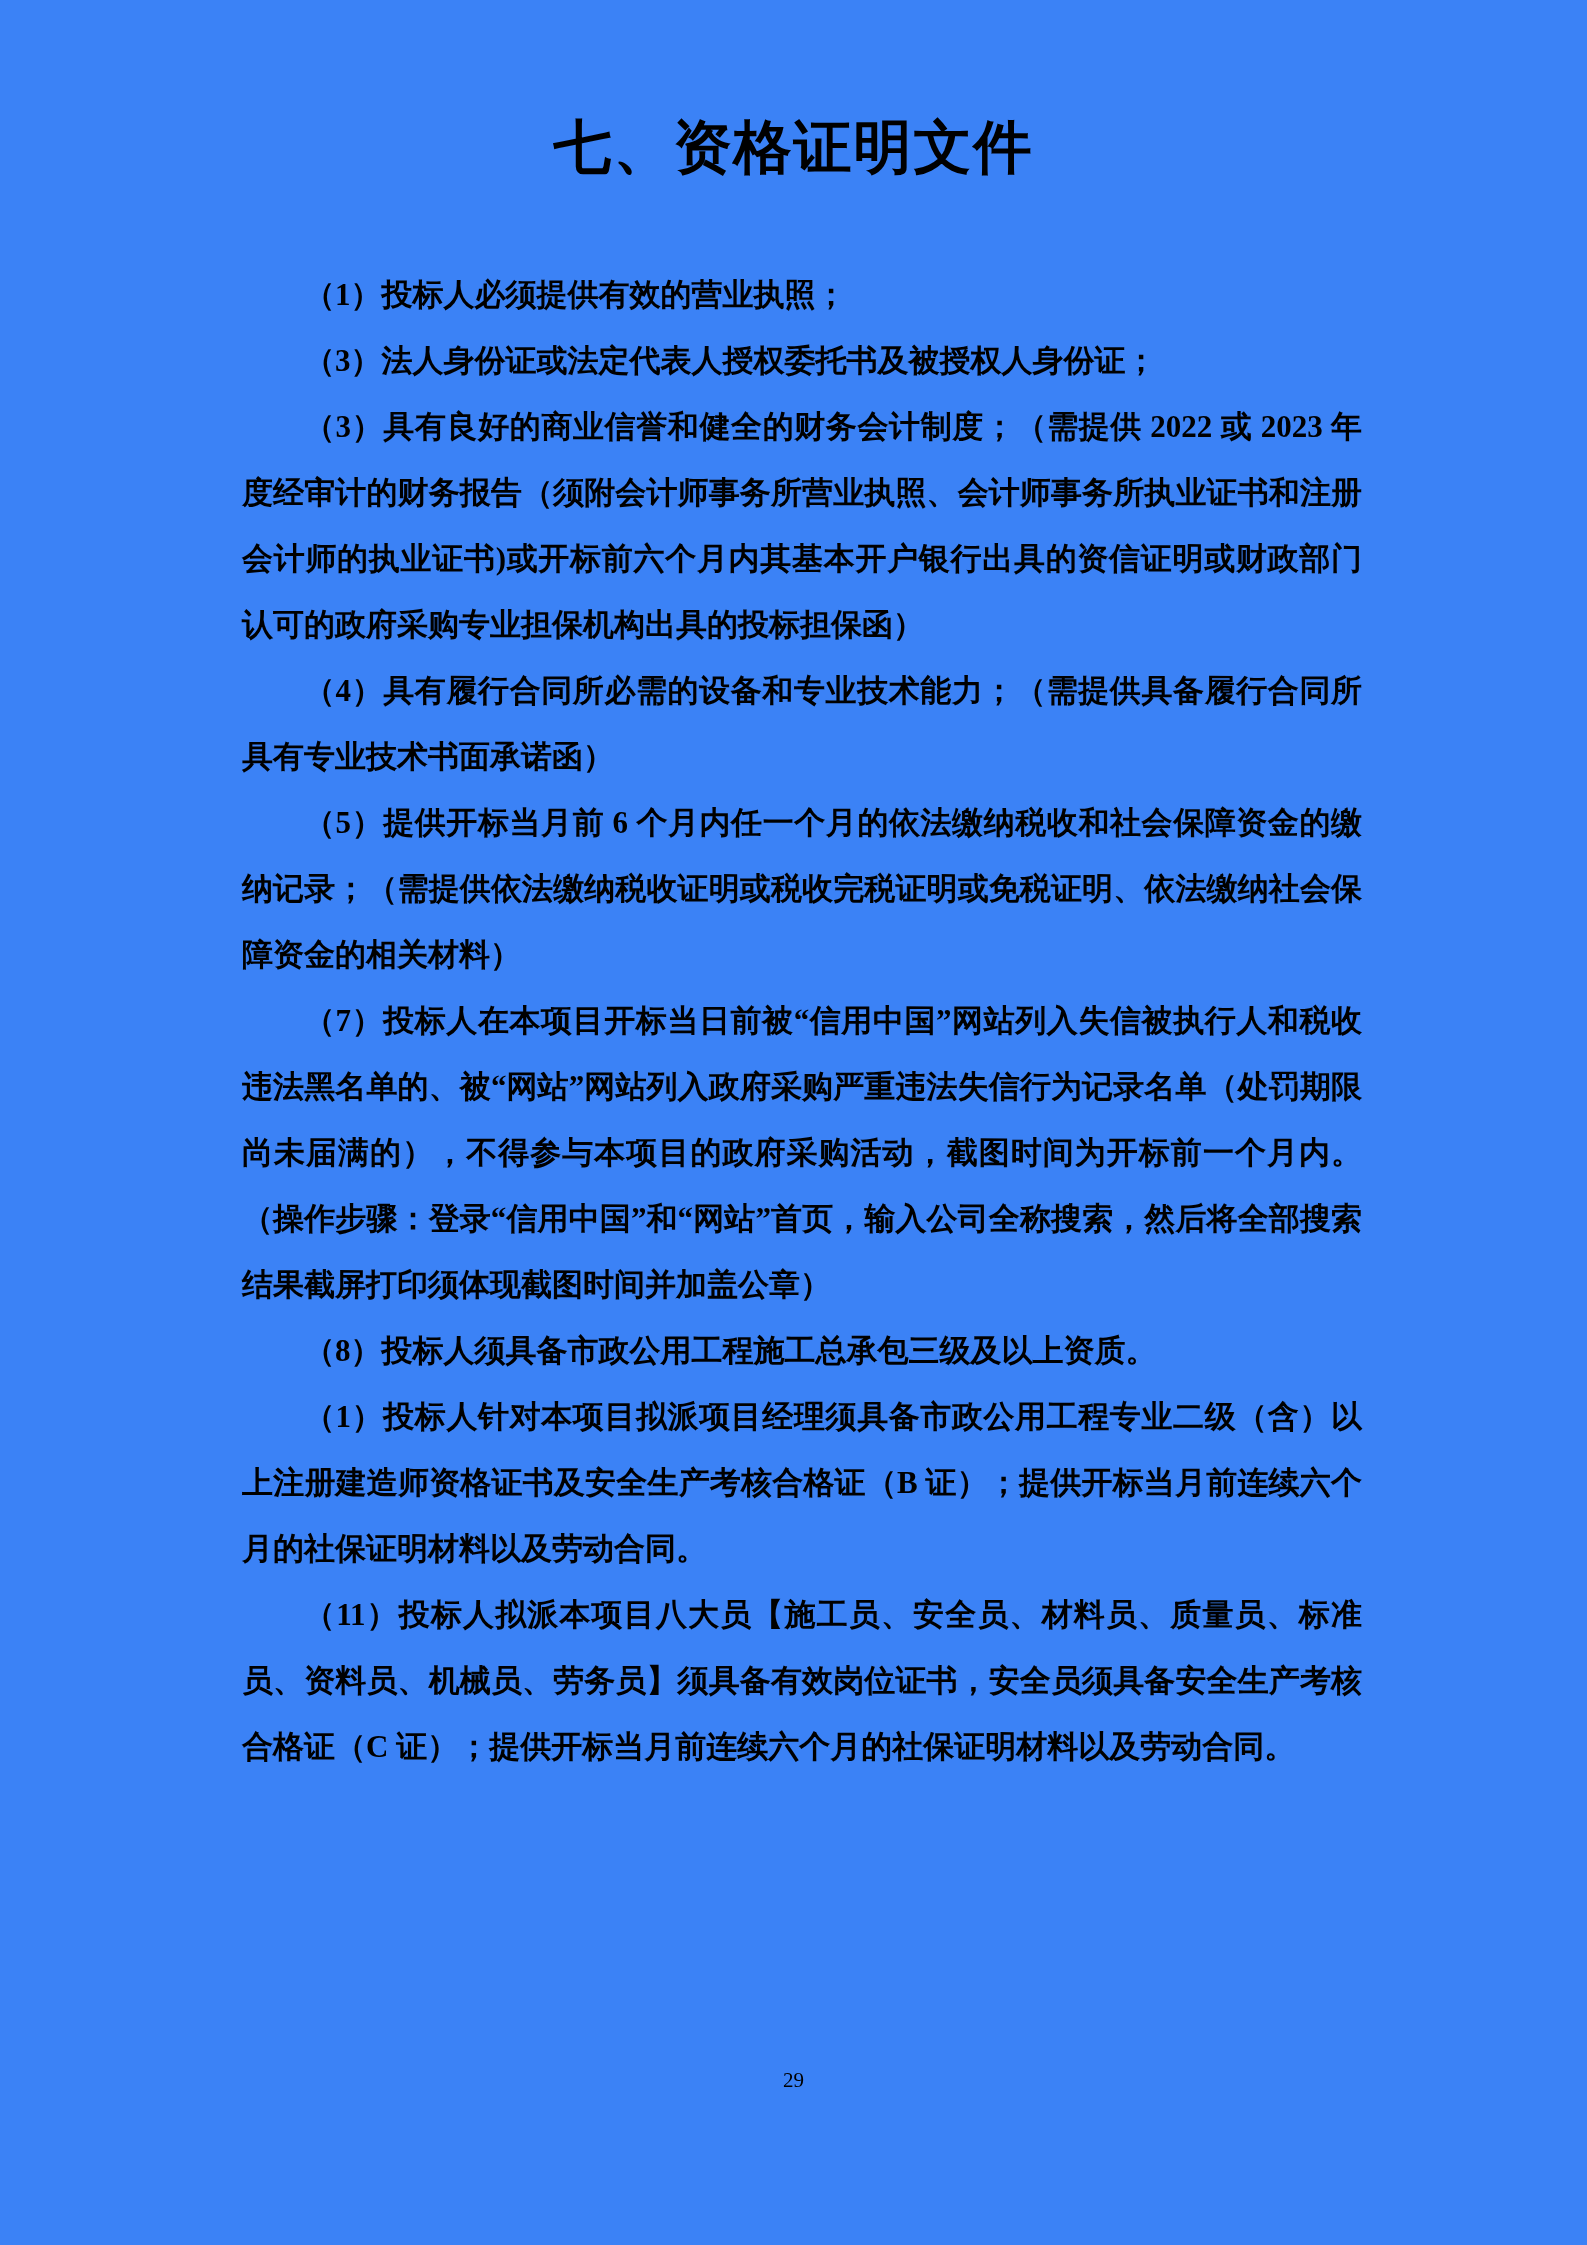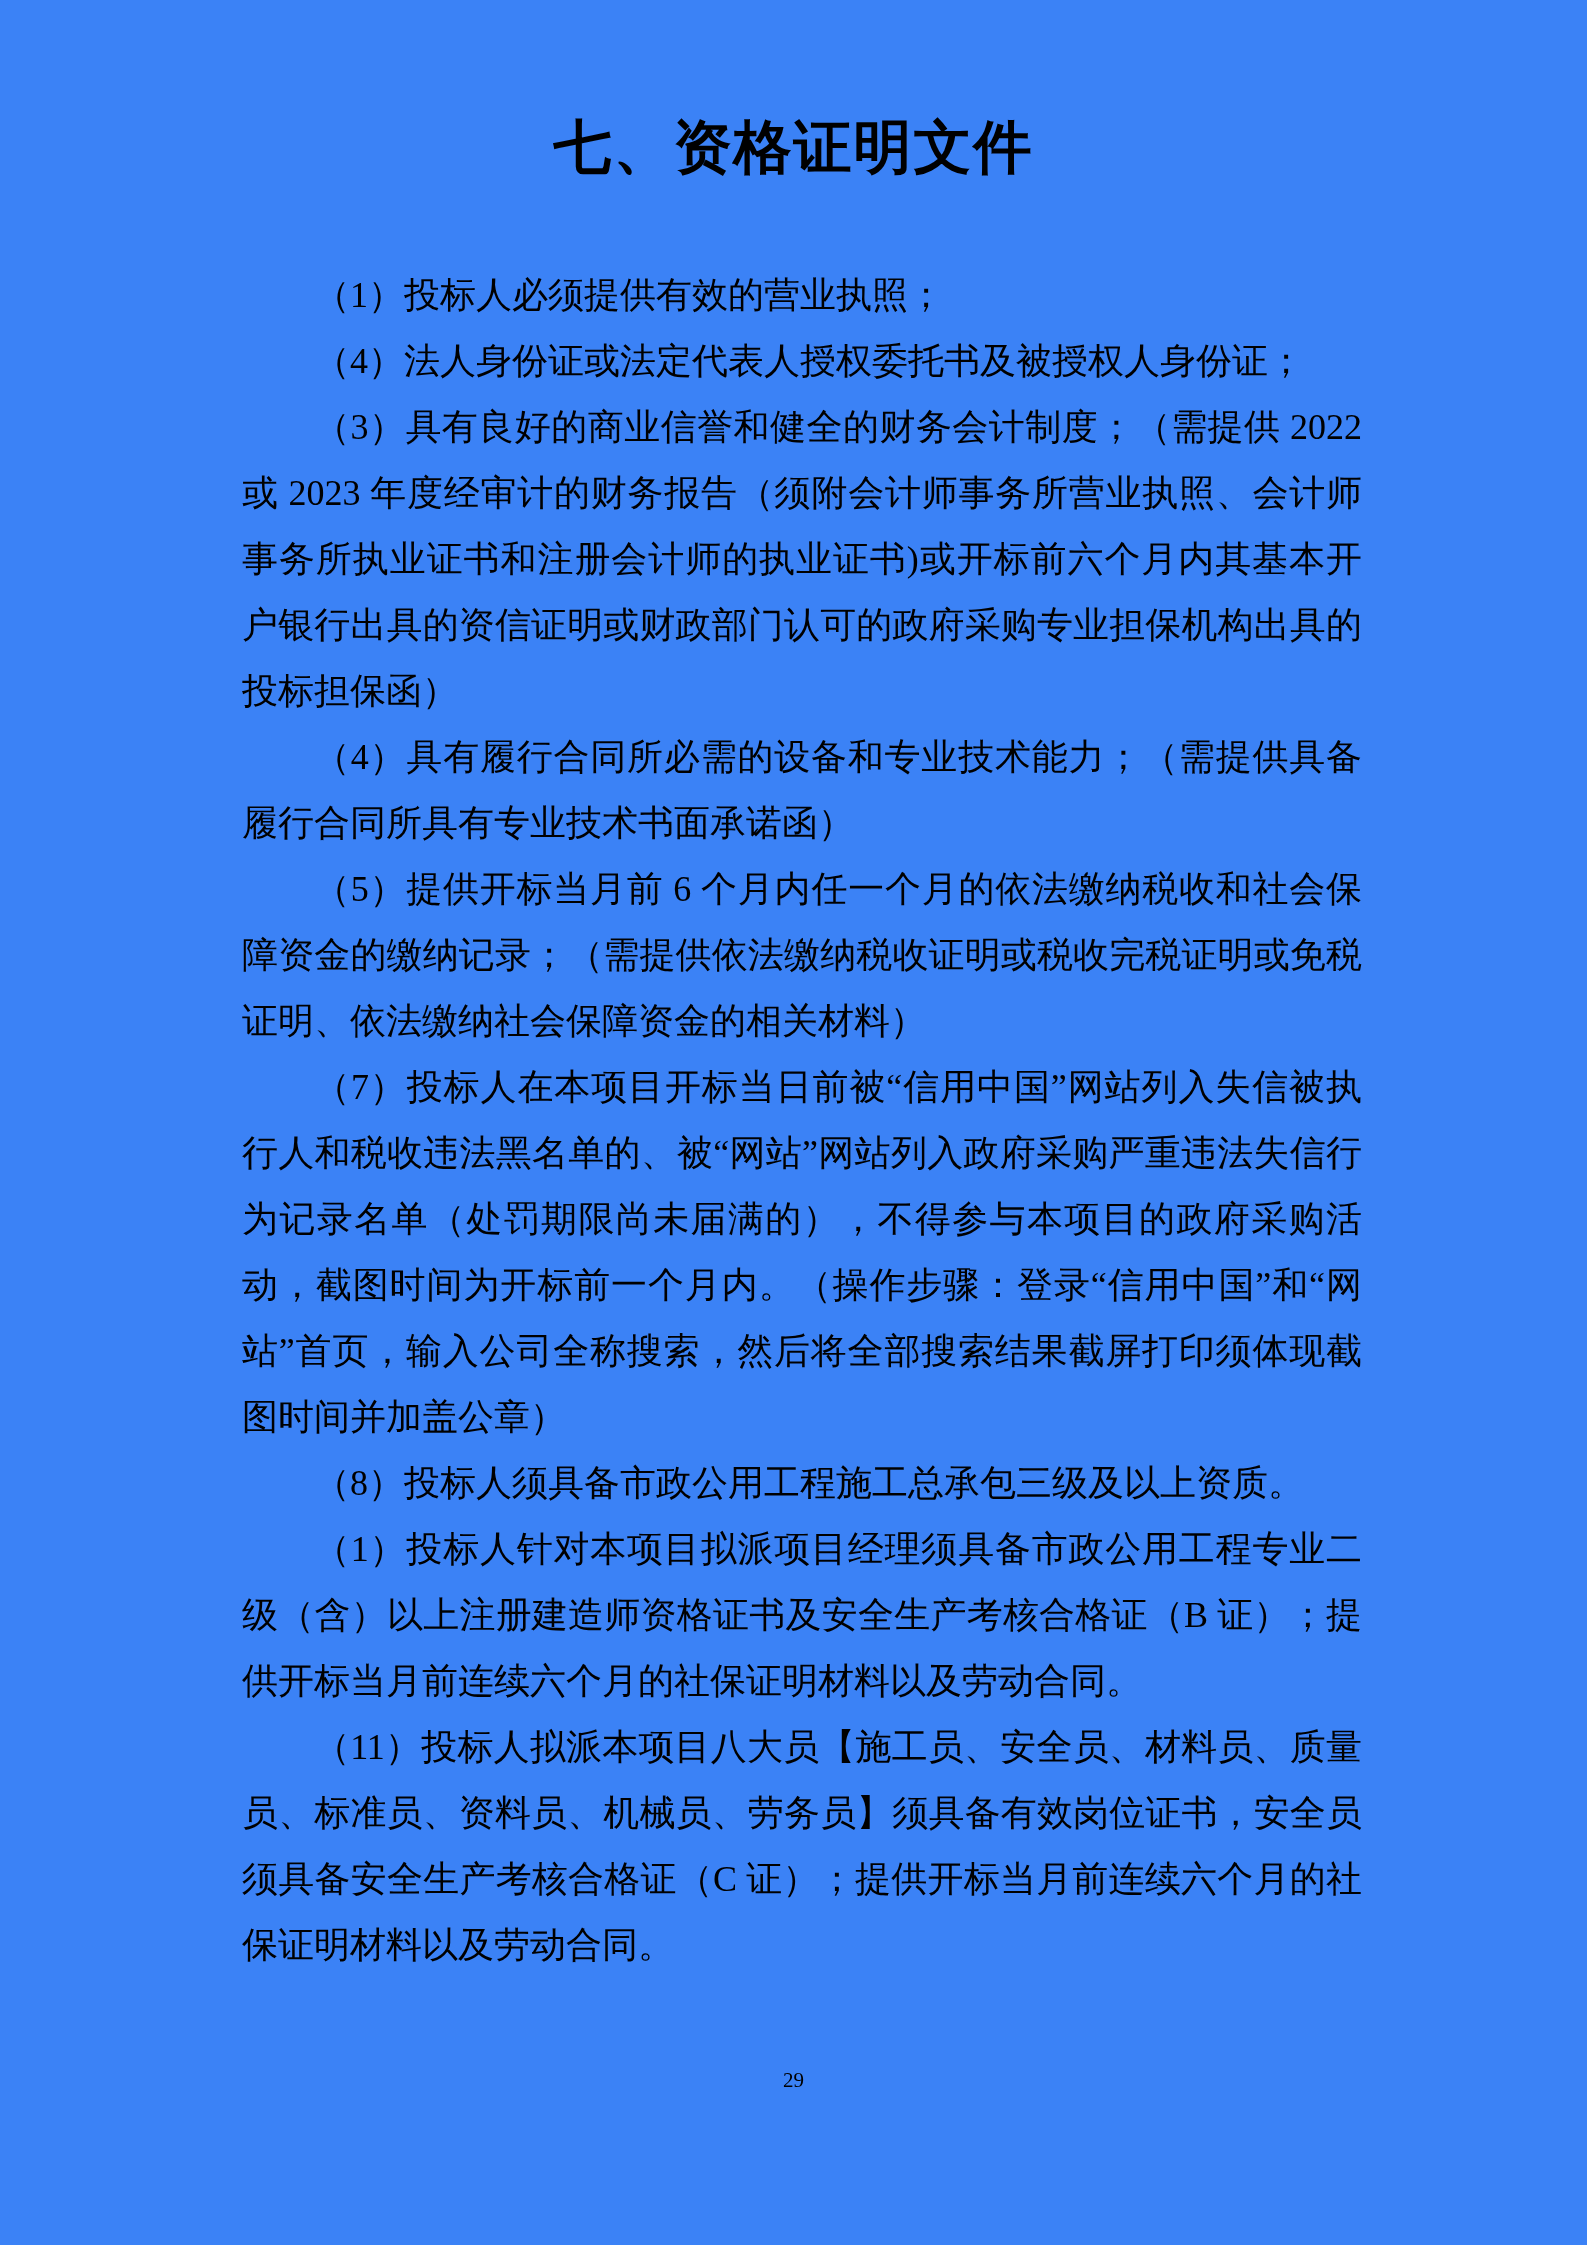--- a/index.html
+++ b/index.html
@@ -24,24 +24,25 @@
     font-size: 58px;
     font-weight: bold;
     line-height: 1.25;
     letter-spacing: 2px;
   }
   .content {
     position: absolute;
     left: 242px;
     top: 262px;
     width: 1120px;
-    font-size: 36px;
+    font-size: 31px;
     line-height: 66px;
     text-align: justify;
     text-justify: inter-ideograph;
+    font-weight: bold;
   }
   .content p {
     margin: 0;
     padding: 0;
     text-indent: 2em;
   }
   .page-number {
     position: absolute;
     bottom: 152px;
     left: 0;
@@ -53,21 +54,21 @@
 </style>
 </head>
 <body>
 
 <div class="page">
 
   <h1 class="doc-title">七、资格证明文件</h1>
 
   <div class="content">
     <p>（1）投标人必须提供有效的营业执照；</p>
-    <p>（4）法人身份证或法定代表人授权委托书及被授权人身份证；</p>
+    <p>（3）法人身份证或法定代表人授权委托书及被授权人身份证；</p>
     <p>（3）具有良好的商业信誉和健全的财务会计制度；（需提供 2022 或 2023 年度经审计的财务报告（须附会计师事务所营业执照、会计师事务所执业证书和注册会计师的执业证书)或开标前六个月内其基本开户银行出具的资信证明或财政部门认可的政府采购专业担保机构出具的投标担保函）</p>
     <p>（4）具有履行合同所必需的设备和专业技术能力；（需提供具备履行合同所具有专业技术书面承诺函）</p>
     <p>（5）提供开标当月前 6 个月内任一个月的依法缴纳税收和社会保障资金的缴纳记录；（需提供依法缴纳税收证明或税收完税证明或免税证明、依法缴纳社会保障资金的相关材料）</p>
     <p>（7）投标人在本项目开标当日前被“信用中国”网站列入失信被执行人和税收违法黑名单的、被“网站”网站列入政府采购严重违法失信行为记录名单（处罚期限尚未届满的），不得参与本项目的政府采购活动，截图时间为开标前一个月内。（操作步骤：登录“信用中国”和“网站”首页，输入公司全称搜索，然后将全部搜索结果截屏打印须体现截图时间并加盖公章）</p>
     <p>（8）投标人须具备市政公用工程施工总承包三级及以上资质。</p>
     <p>（1）投标人针对本项目拟派项目经理须具备市政公用工程专业二级（含）以上注册建造师资格证书及安全生产考核合格证（B 证）；提供开标当月前连续六个月的社保证明材料以及劳动合同。</p>
     <p>（11）投标人拟派本项目八大员【施工员、安全员、材料员、质量员、标准员、资料员、机械员、劳务员】须具备有效岗位证书，安全员须具备安全生产考核合格证（C 证）；提供开标当月前连续六个月的社保证明材料以及劳动合同。</p>
   </div>
 
   <div class="page-number">29</div>

